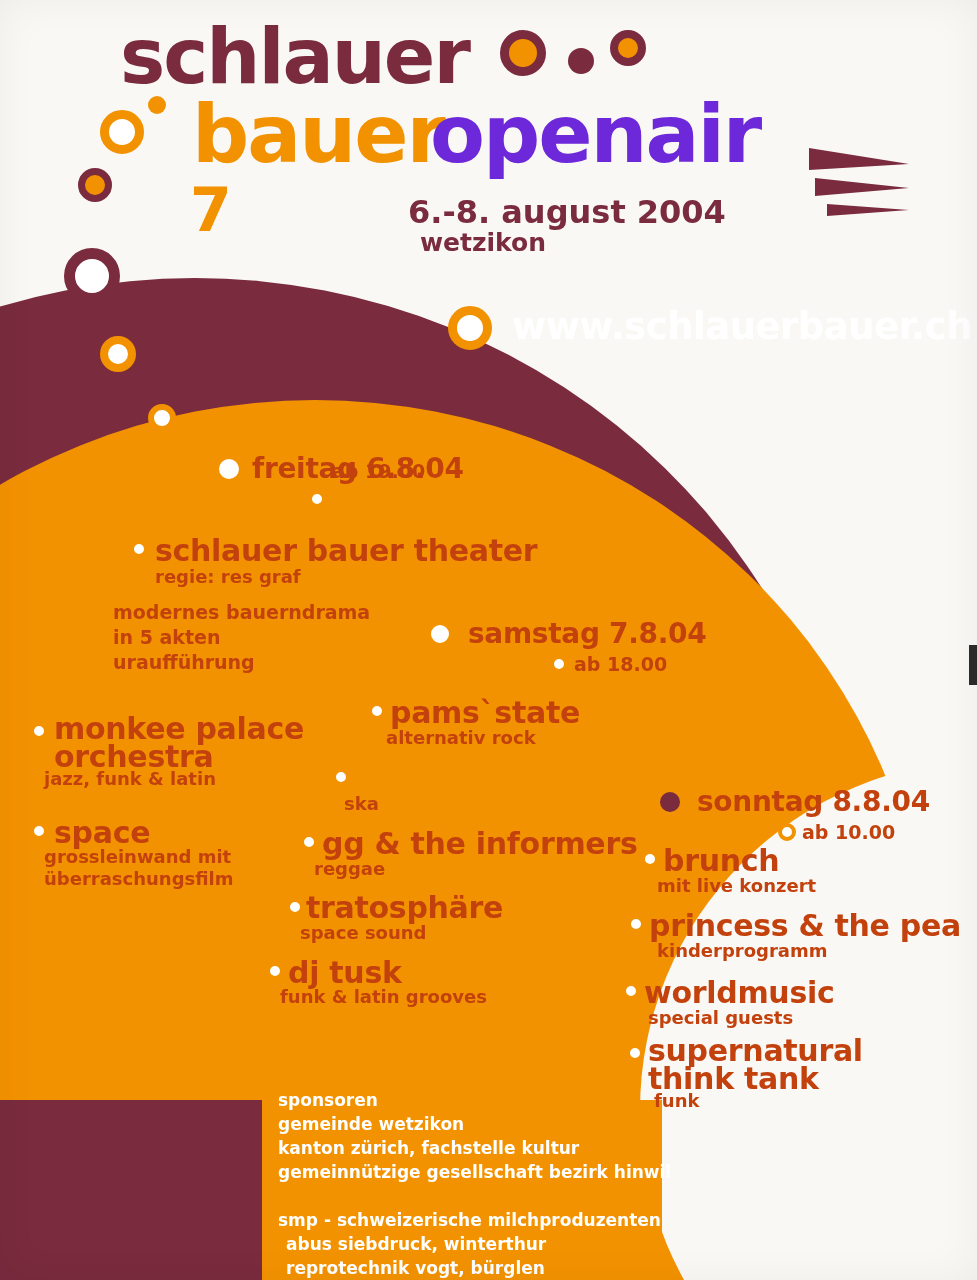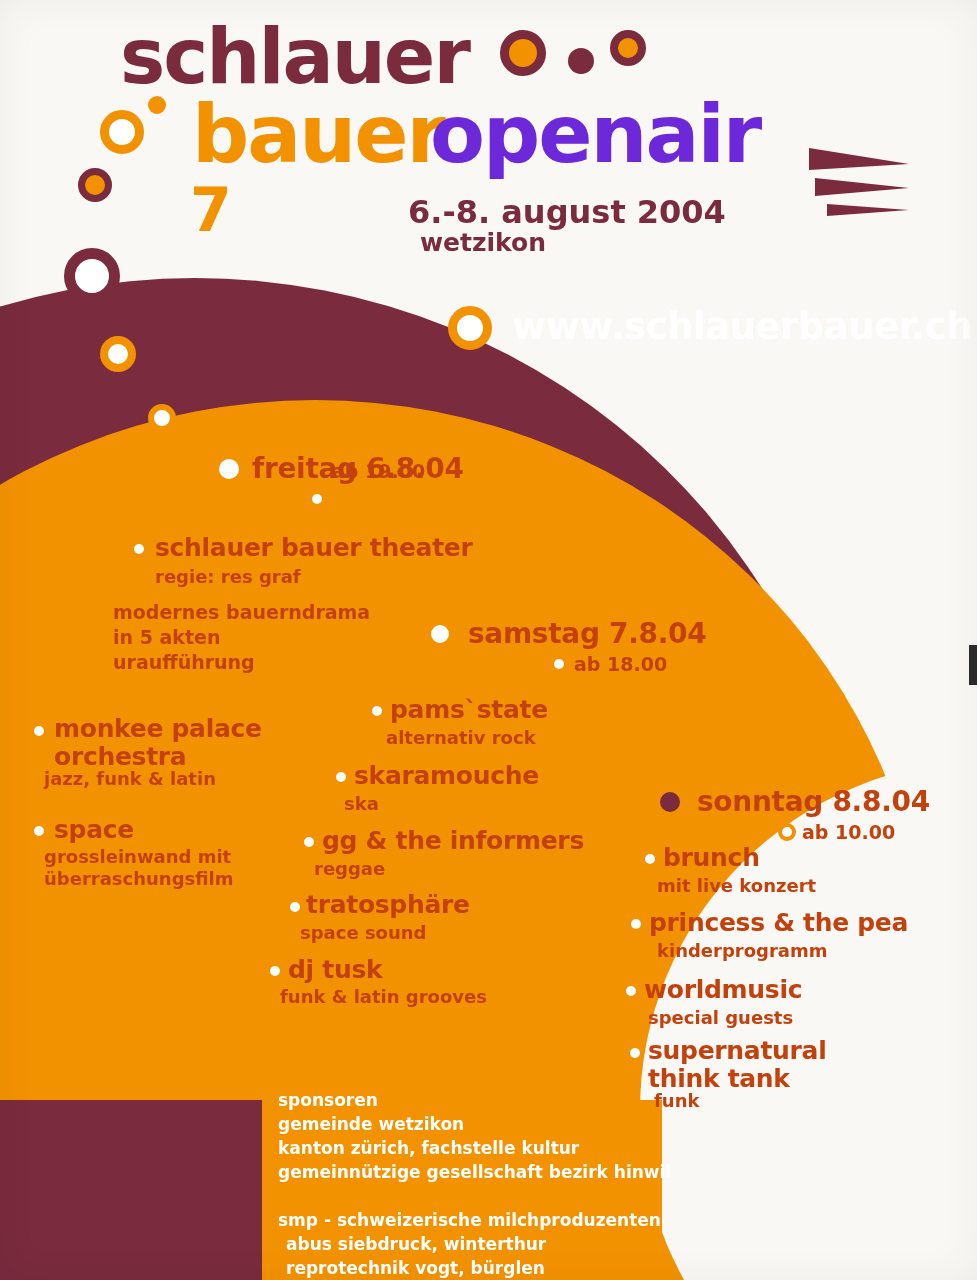--- a/index.html
+++ b/index.html
@@ -89,21 +89,21 @@
   .bullet{
     position:absolute;border-radius:50%;z-index:14;
     box-sizing:border-box;
   }
   .b-white{background:#ffffff;border:4px solid #f39200;}
   .b-dark{background:#7a2b3e;border:4px solid #f39200;}
   
   .txt{position:absolute;z-index:14;color:#c2410c;}
   .day{font-weight:bold;font-size:28px;letter-spacing:-0.3px;}
   .time{font-weight:bold;font-size:19px;}
-  .act{font-weight:bold;font-size:25px;letter-spacing:-0.3px;}
+  .act{font-weight:bold;font-size:30px;letter-spacing:-0.3px;}
   .sub{font-weight:bold;font-size:18px;}
   .small{font-weight:bold;font-size:17px;}
   .sponsors{font-weight:bold;font-size:17px;line-height:24px;color:#ffffff;}
   .edge-mark{
     position:absolute;right:0;top:645px;width:8px;height:40px;background:#2c2c2c;z-index:20;
   }
   .paper-shadow{
     position:absolute;left:0;top:0;width:977px;height:1280px;z-index:30;pointer-events:none;
     box-shadow:inset 0 0 40px rgba(0,0,0,0.05);
   }
@@ -172,21 +172,20 @@
   <div class="bullet b-white" style="left:424px;top:618px;width:32px;height:32px;border-width:7px;"></div>
   <div class="txt day" style="left:468px;top:617px;">samstag 7.8.04</div>
   <div class="bullet b-white" style="left:550px;top:655px;width:18px;height:18px;border-width:4px;"></div>
   <div class="txt time" style="left:574px;top:653px;">ab 18.00</div>
 
   <div class="bullet b-white" style="left:368px;top:702px;width:18px;height:18px;border-width:4px;"></div>
   <div class="txt act" style="left:390px;top:695px;">pams`state</div>
   <div class="txt sub" style="left:386px;top:727px;">alternativ rock</div>
 
   <div class="bullet b-white" style="left:332px;top:768px;width:18px;height:18px;border-width:4px;"></div>
-  <div class="txt act" style="left:354px;top:761px;">skaramouche</div>
   <div class="txt sub" style="left:344px;top:793px;">ska</div>
 
   <div class="bullet b-white" style="left:300px;top:833px;width:18px;height:18px;border-width:4px;"></div>
   <div class="txt act" style="left:322px;top:826px;">gg &amp; the informers</div>
   <div class="txt sub" style="left:314px;top:858px;">reggae</div>
 
   <div class="bullet b-white" style="left:286px;top:898px;width:18px;height:18px;border-width:4px;"></div>
   <div class="txt act" style="left:306px;top:890px;">tratosphäre</div>
   <div class="txt sub" style="left:300px;top:922px;">space sound</div>
 

